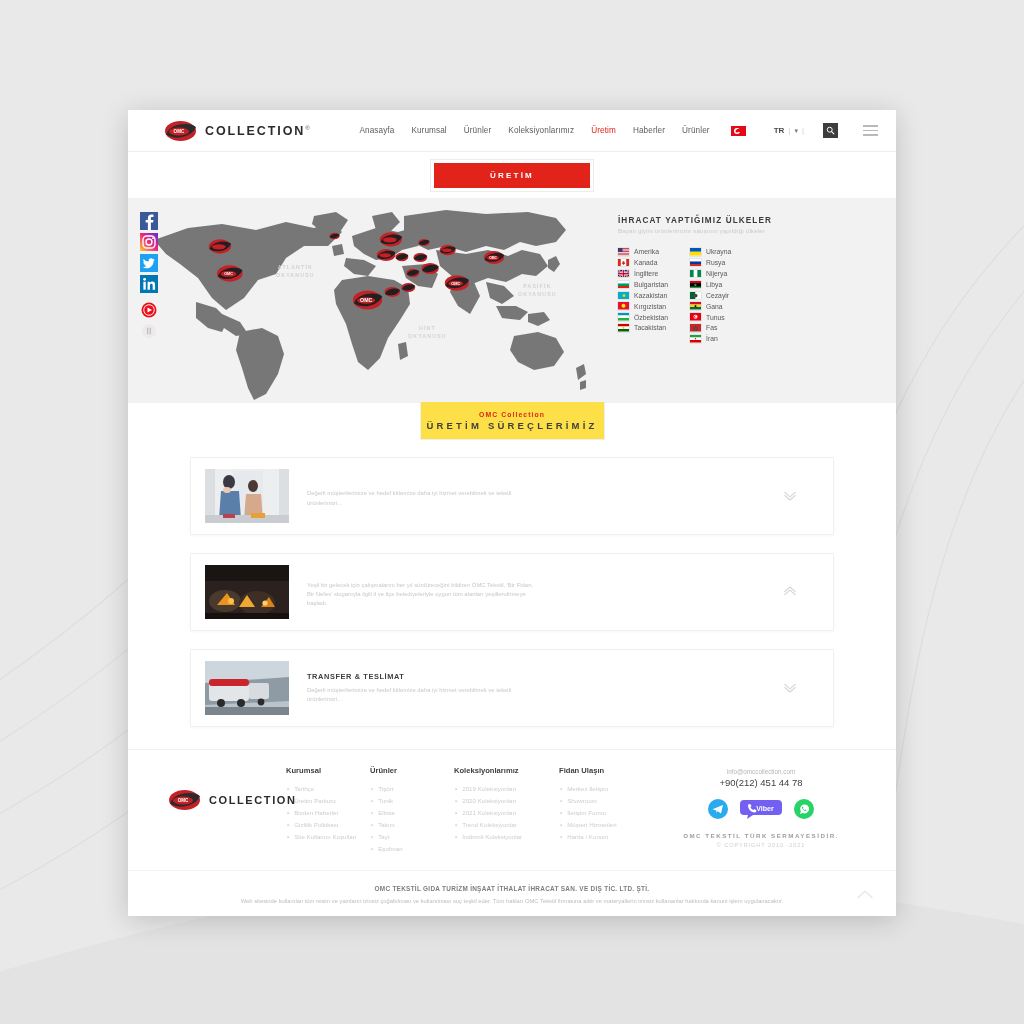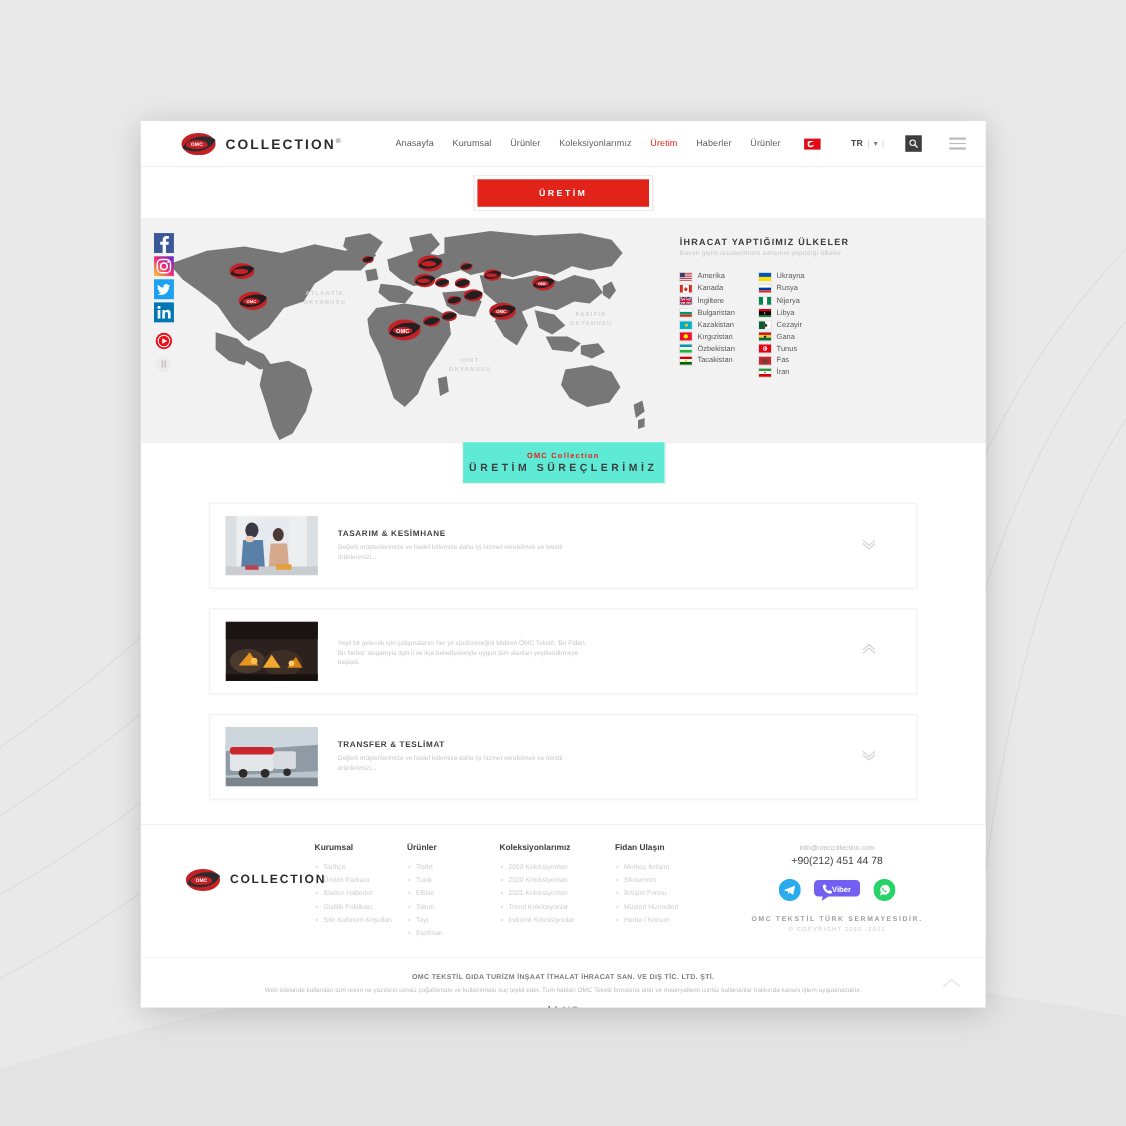--- a/index.html
+++ b/index.html
@@ -124,21 +124,21 @@
     font-size: 6.8px; color: #5a5a5a; white-space: nowrap;
   }
   .cflag {
     width: 11px; height: 7.5px; flex: 0 0 auto; display: block;
     box-shadow: 0 0 0 .5px rgba(0,0,0,.12);
   }
 
   
   .process-section { background: #fff; padding-top: 0; }
   .section-head {
-    width: 185px; margin: 0 auto; background: #5eead4;
+    width: 185px; margin: 0 auto; background: #fde047;
     border: 1px solid #eee; border-top: none;
     text-align: center; padding: 9px 0 8px;
     position: relative; top: -1px;
   }
   .section-kicker {
     font-size: 6.8px; font-weight: bold; color: #e2231a; letter-spacing: 1.1px;
   }
   .section-title {
     font-size: 9.5px; font-weight: bold; color: #3f3f3f;
     letter-spacing: 3.2px; margin-top: 2px;
@@ -653,21 +653,20 @@
             <path d="M16 22 L34 22 L36 50 L14 50 Z" fill="#5a7fa8"></path>
             <ellipse cx="22" cy="21" rx="4" ry="3" fill="#e9cbb6"></ellipse>
             <ellipse cx="48" cy="17" rx="5" ry="6" fill="#4a3a33"></ellipse>
             <path d="M41 25 L56 25 L58 50 L39 50 Z" fill="#d6a98c"></path>
             <rect x="0" y="46" width="84" height="8" fill="#c9ccd0"></rect>
             <rect x="46" y="44" width="14" height="5" fill="#e4a03a"></rect>
             <rect x="18" y="45" width="12" height="4" fill="#b9424c"></rect>
           </svg>
         </div>
         <div class="card-body">
-          <div class="card-title">TASARIM &amp; KESİMHANE</div>
           <div class="card-desc">Değerli müşterilerimize ve hedef kitlemize daha iyi hizmet verebilmek ve tekstil ürünlerimizi...</div>
         </div>
         <div class="card-toggle">
           <svg width="14" height="11" viewBox="0 0 20 16">
               <path d="M2 3 L10 10 L18 3" fill="none" stroke="#d2d2d2" stroke-width="1.6"></path>
               <path d="M2 7.5 L10 14.5 L18 7.5" fill="none" stroke="#d2d2d2" stroke-width="1.6"></path>
             </svg>
         </div>
       </div>
 

